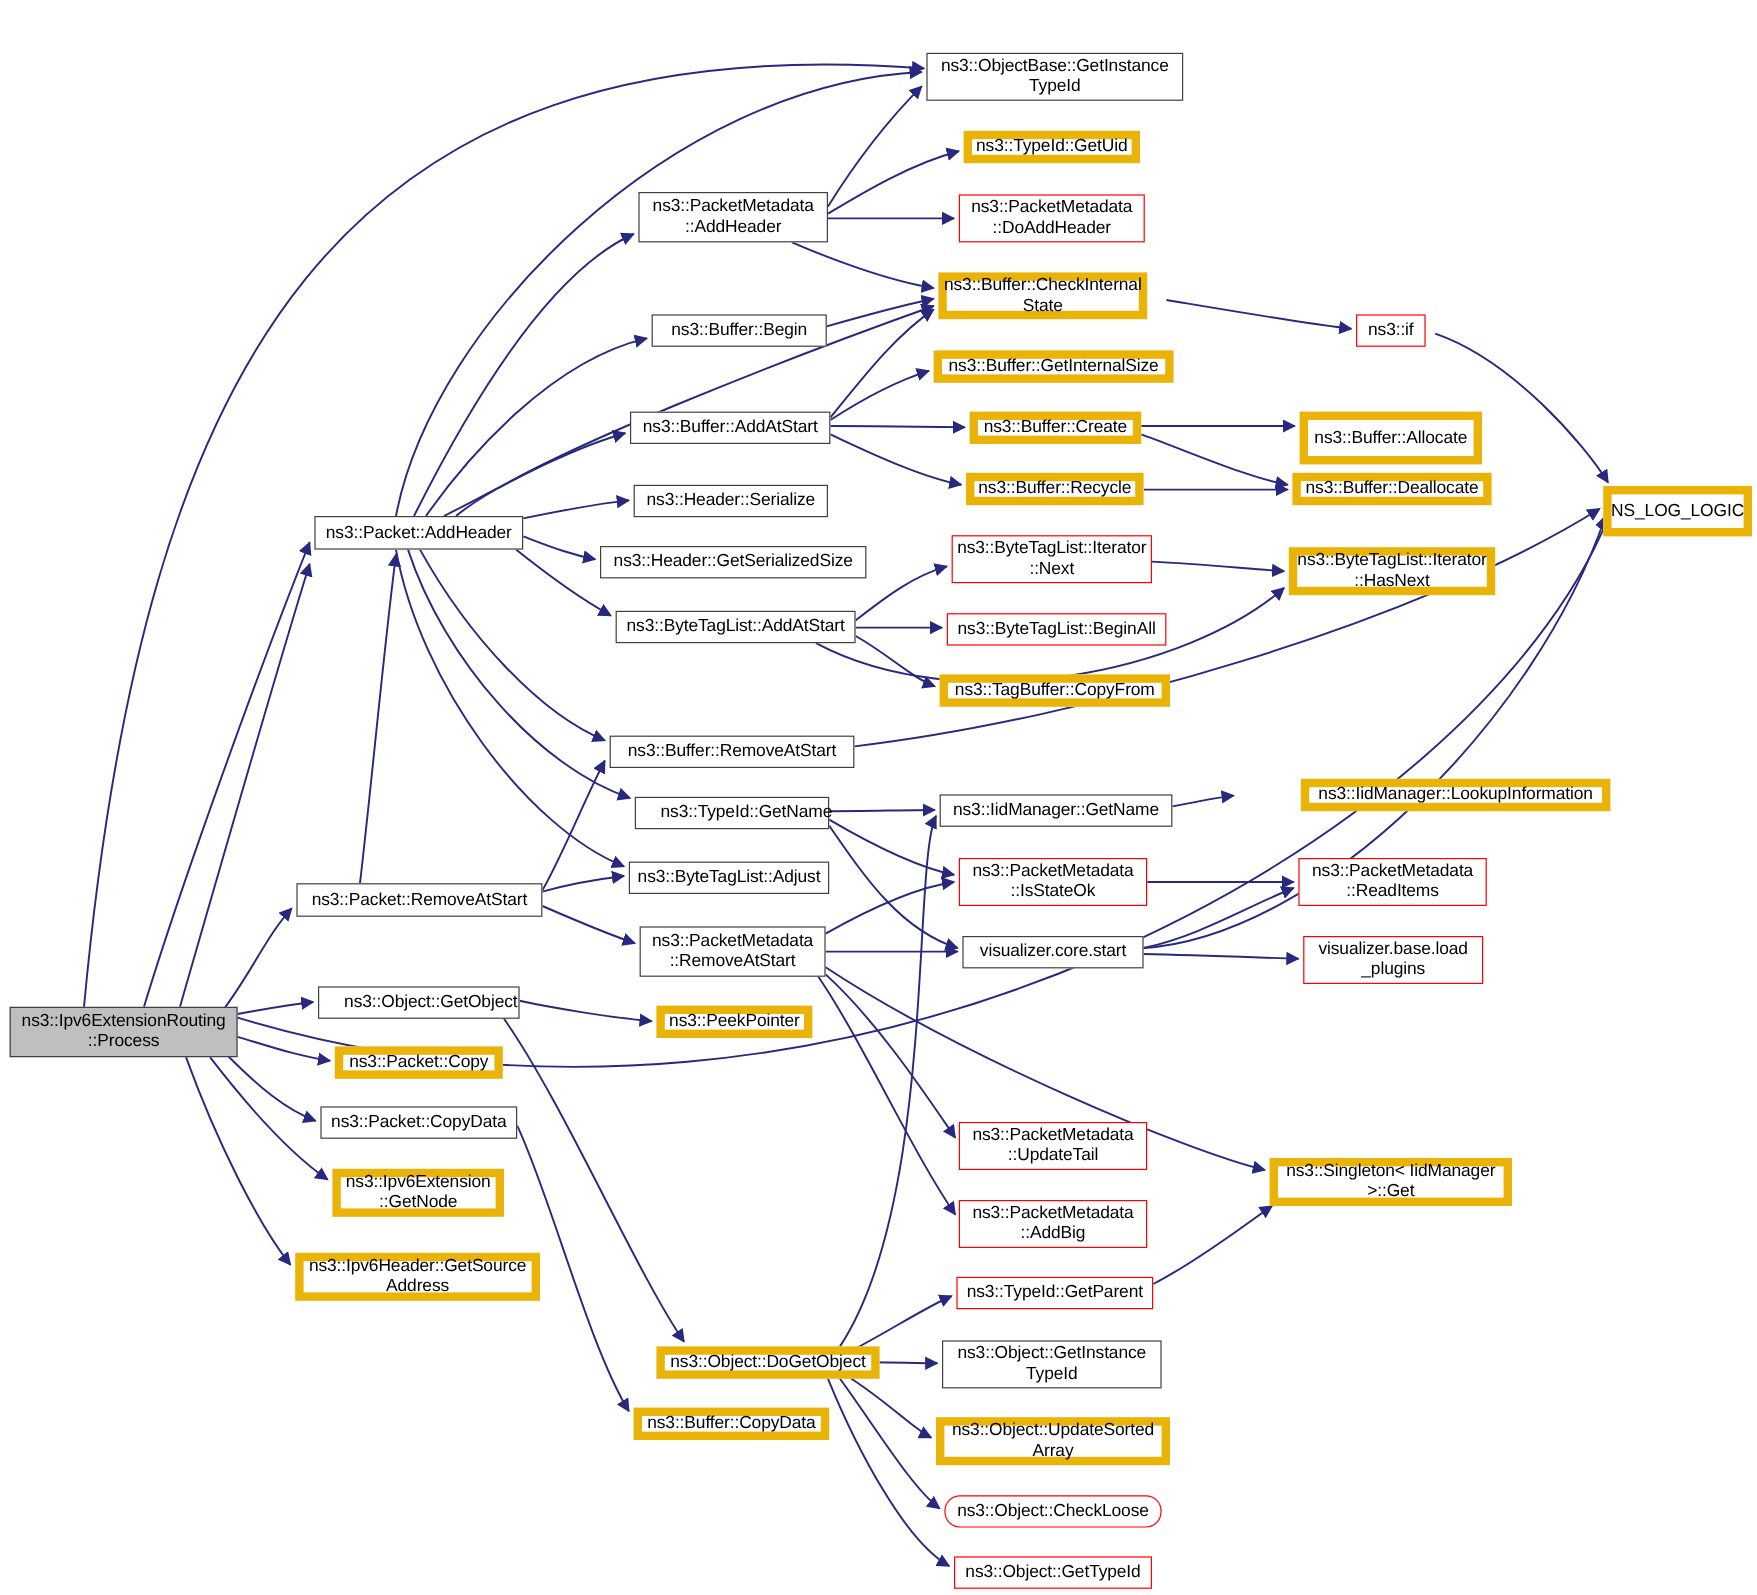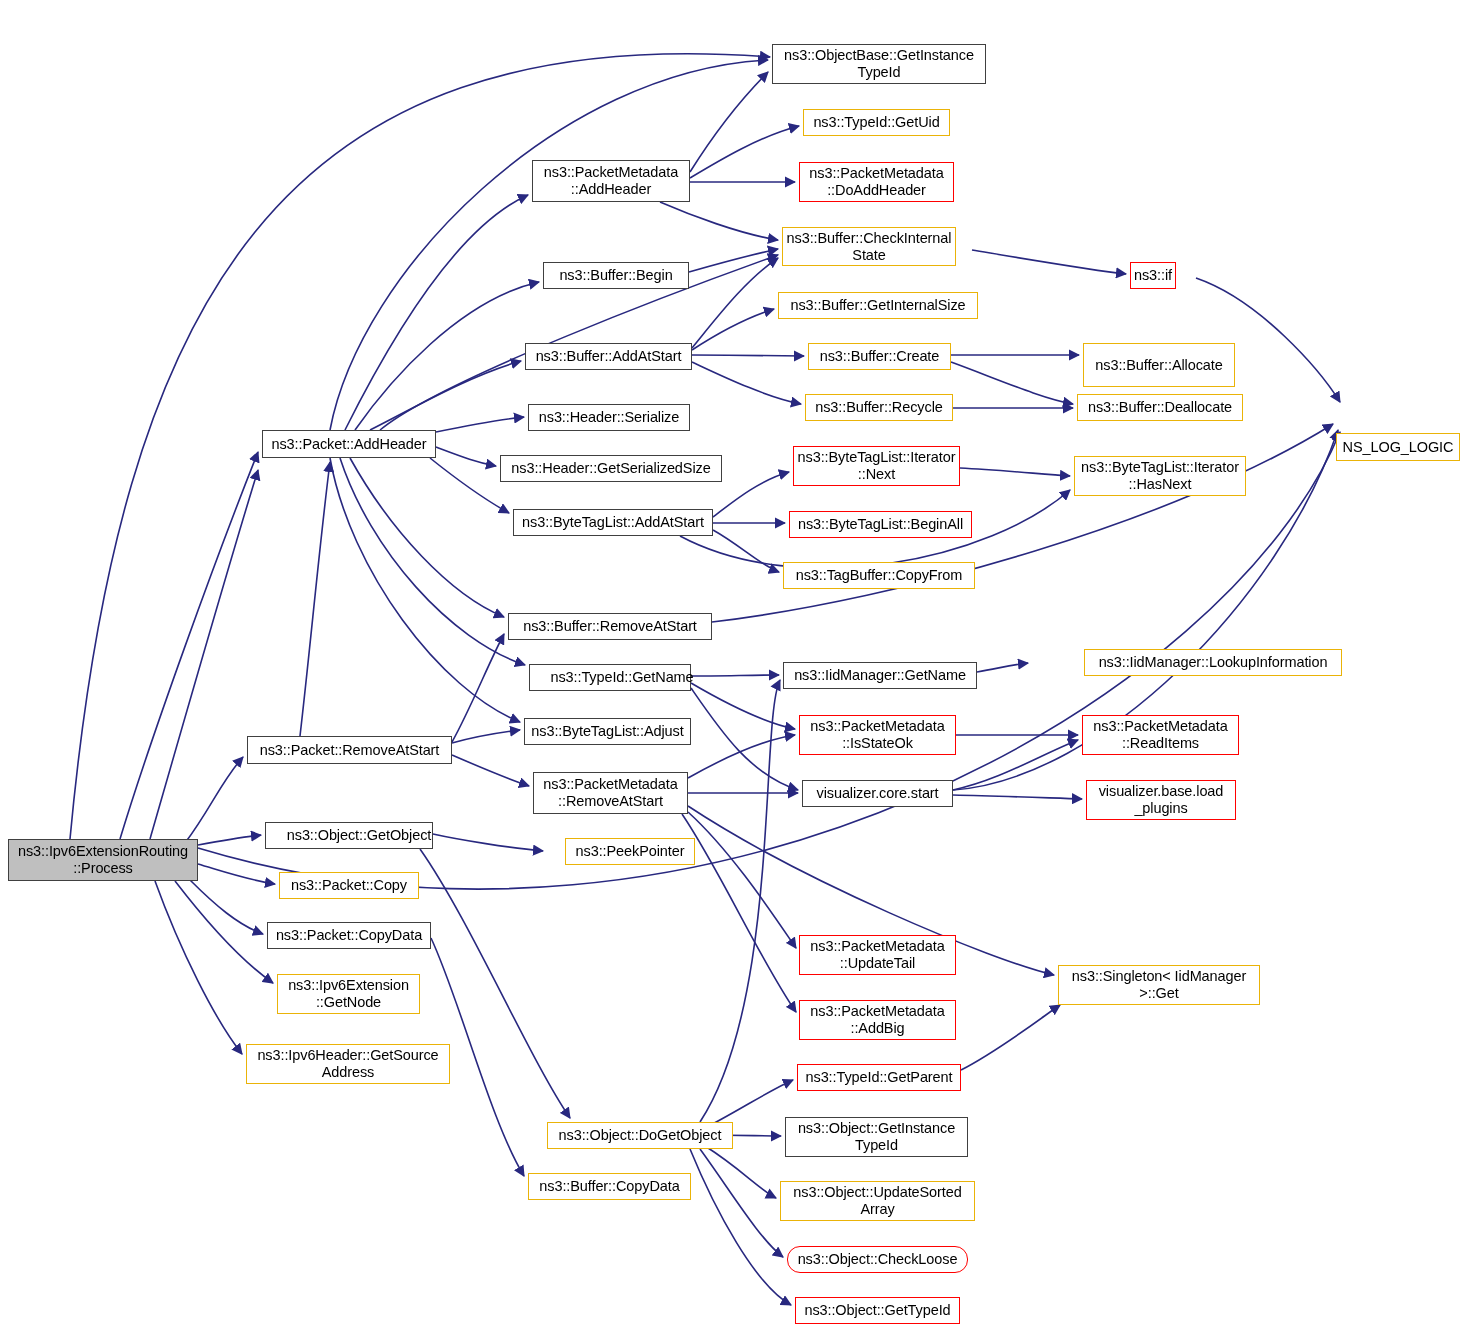--- a/index.html
+++ b/index.html
@@ -26,21 +26,21 @@
     height: 1329px;
     pointer-events: none;
   }
   .node {
     position: absolute;
     box-sizing: border-box;
     display: flex;
     align-items: center;
     justify-content: center;
     text-align: center;
-    border: 1px solid #eab308;
+    border: 7px solid #eab308;
     background: #ffffff;
     color: #000000;
     font-size: 14.5px;
     line-height: 1.15;
     padding: 2px 4px;
     white-space: pre-line;
     letter-spacing: -0.1px;
   }
   .node.red {
     border: 1.6px solid #ff0000;
@@ -151,21 +151,21 @@
       <div class="node dark" style="left: 543px; top: 262px; width: 146px; height: 27px;">ns3::Buffer::Begin</div>
       <div class="node dark" style="left: 525px; top: 343px; width: 167px; height: 27px;">ns3::Buffer::AddAtStart</div>
       <div class="node dark" style="left: 528px; top: 404px; width: 162px; height: 27px;">ns3::Header::Serialize</div>
       <div class="node dark" style="left: 500px; top: 455px; width: 222px; height: 27px;">ns3::Header::GetSerializedSize</div>
       <div class="node dark" style="left: 513px; top: 509px; width: 200px; height: 27px;">ns3::ByteTagList::AddAtStart</div>
       <div class="node dark" style="left: 508px; top: 613px; width: 204px; height: 27px;">ns3::Buffer::RemoveAtStart</div>
       <div class="node dark" style="left: 529px; top: 664px; width: 162px; height: 27px; padding-left: 28px;">ns3::TypeId::GetName</div>
       <div class="node dark" style="left: 524px; top: 718px; width: 167px; height: 27px;">ns3::ByteTagList::Adjust</div>
       <div class="node dark" style="left: 533px; top: 772px; width: 155px; height: 42px;">ns3::PacketMetadata
 ::RemoveAtStart</div>
-      <div class="node " style="left: 547px; top: 838px; width: 130px; height: 27px; margin-left: 18px;">ns3::PeekPointer</div>
+      <div class="node " style="left: 547px; top: 838px; width: 130px; height: 27px;">ns3::PeekPointer</div>
       <div class="node " style="left: 519px; top: 1122px; width: 186px; height: 27px; margin-left: 28px;">ns3::Object::DoGetObject</div>
       <div class="node " style="left: 528px; top: 1173px; width: 163px; height: 27px;">ns3::Buffer::CopyData</div>
       <div class="node dark" style="left: 772px; top: 44px; width: 214px; height: 40px;">ns3::ObjectBase::GetInstance
 TypeId</div>
       <div class="node " style="left: 803px; top: 109px; width: 147px; height: 27px;">ns3::TypeId::GetUid</div>
       <div class="node red" style="left: 799px; top: 162px; width: 155px; height: 40px;">ns3::PacketMetadata
 ::DoAddHeader</div>
       <div class="node " style="left: 782px; top: 227px; width: 174px; height: 39px;">ns3::Buffer::CheckInternal
 State</div>
       <div class="node " style="left: 778px; top: 292px; width: 200px; height: 27px;">ns3::Buffer::GetInternalSize</div>
@@ -183,27 +183,27 @@
 ::UpdateTail</div>
       <div class="node red" style="left: 799px; top: 1000px; width: 157px; height: 40px;">ns3::PacketMetadata
 ::AddBig</div>
       <div class="node red" style="left: 797px; top: 1064px; width: 164px; height: 27px;">ns3::TypeId::GetParent</div>
       <div class="node dark" style="left: 785px; top: 1117px; width: 183px; height: 40px;">ns3::Object::GetInstance
 TypeId</div>
       <div class="node " style="left: 780px; top: 1181px; width: 195px; height: 40px;">ns3::Object::UpdateSorted
 Array</div>
       <div class="node red" style="left: 787px; top: 1246px; width: 181px; height: 27px; border-radius: 13px;">ns3::Object::CheckLoose</div>
       <div class="node red" style="left: 795px; top: 1297px; width: 165px; height: 27px;">ns3::Object::GetTypeId</div>
-      <div class="node red" style="left: 1130px; top: 262px; width: 46px; height: 27px;">ns3::if</div>
+      <div class="node red" style="left: 1130px; top: 262px; width: 58px; height: 27px;">ns3::if</div>
       <div class="node " style="left: 1083px; top: 343px; width: 152px; height: 44px;">ns3::Buffer::Allocate</div>
       <div class="node " style="left: 1077px; top: 394px; width: 166px; height: 27px;">ns3::Buffer::Deallocate</div>
       <div class="node " style="left: 1074px; top: 456px; width: 172px; height: 40px;">ns3::ByteTagList::Iterator
 ::HasNext</div>
       <div class="node " style="left: 1084px; top: 649px; width: 258px; height: 27px;">ns3::IidManager::LookupInformation</div>
       <div class="node red" style="left: 1082px; top: 715px; width: 157px; height: 40px;">ns3::PacketMetadata
 ::ReadItems</div>
       <div class="node red" style="left: 1086px; top: 780px; width: 150px; height: 40px;">visualizer.base.load
 _plugins</div>
       <div class="node " style="left: 1058px; top: 965px; width: 202px; height: 40px;">ns3::Singleton&lt; IidManager
 &gt;::Get</div>
-      <div class="node " style="left: 1336px; top: 405px; width: 124px; height: 28px; margin-top: 28px;">NS_LOG_LOGIC</div>
+      <div class="node " style="left: 1336px; top: 405px; width: 124px; height: 42px;">NS_LOG_LOGIC</div>
     </div>
 </div>
 
 </body></html>

